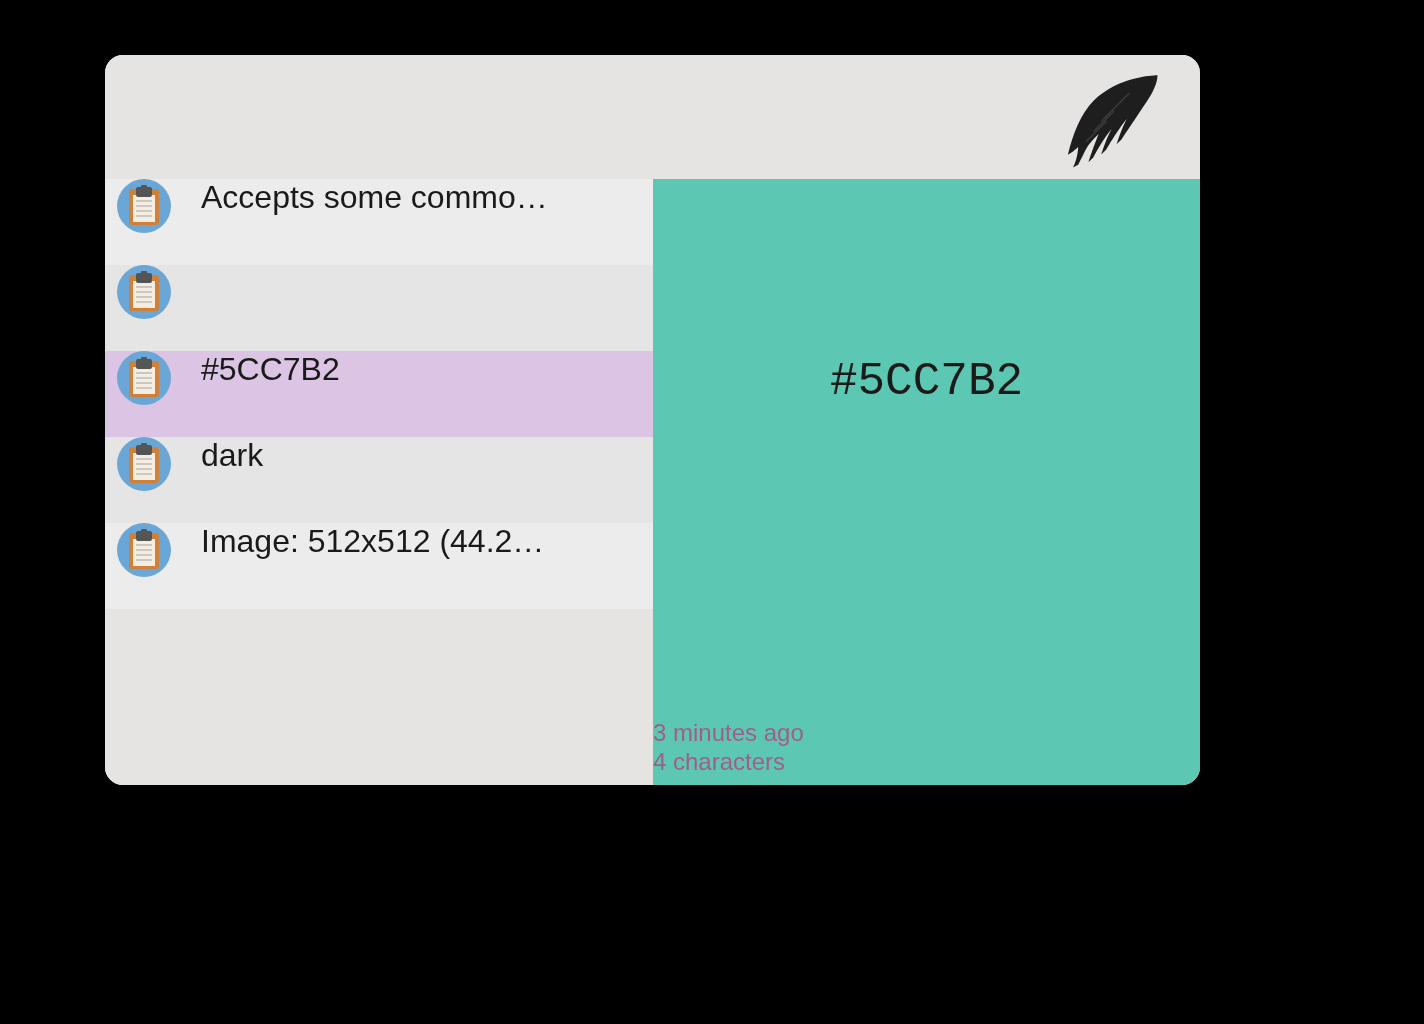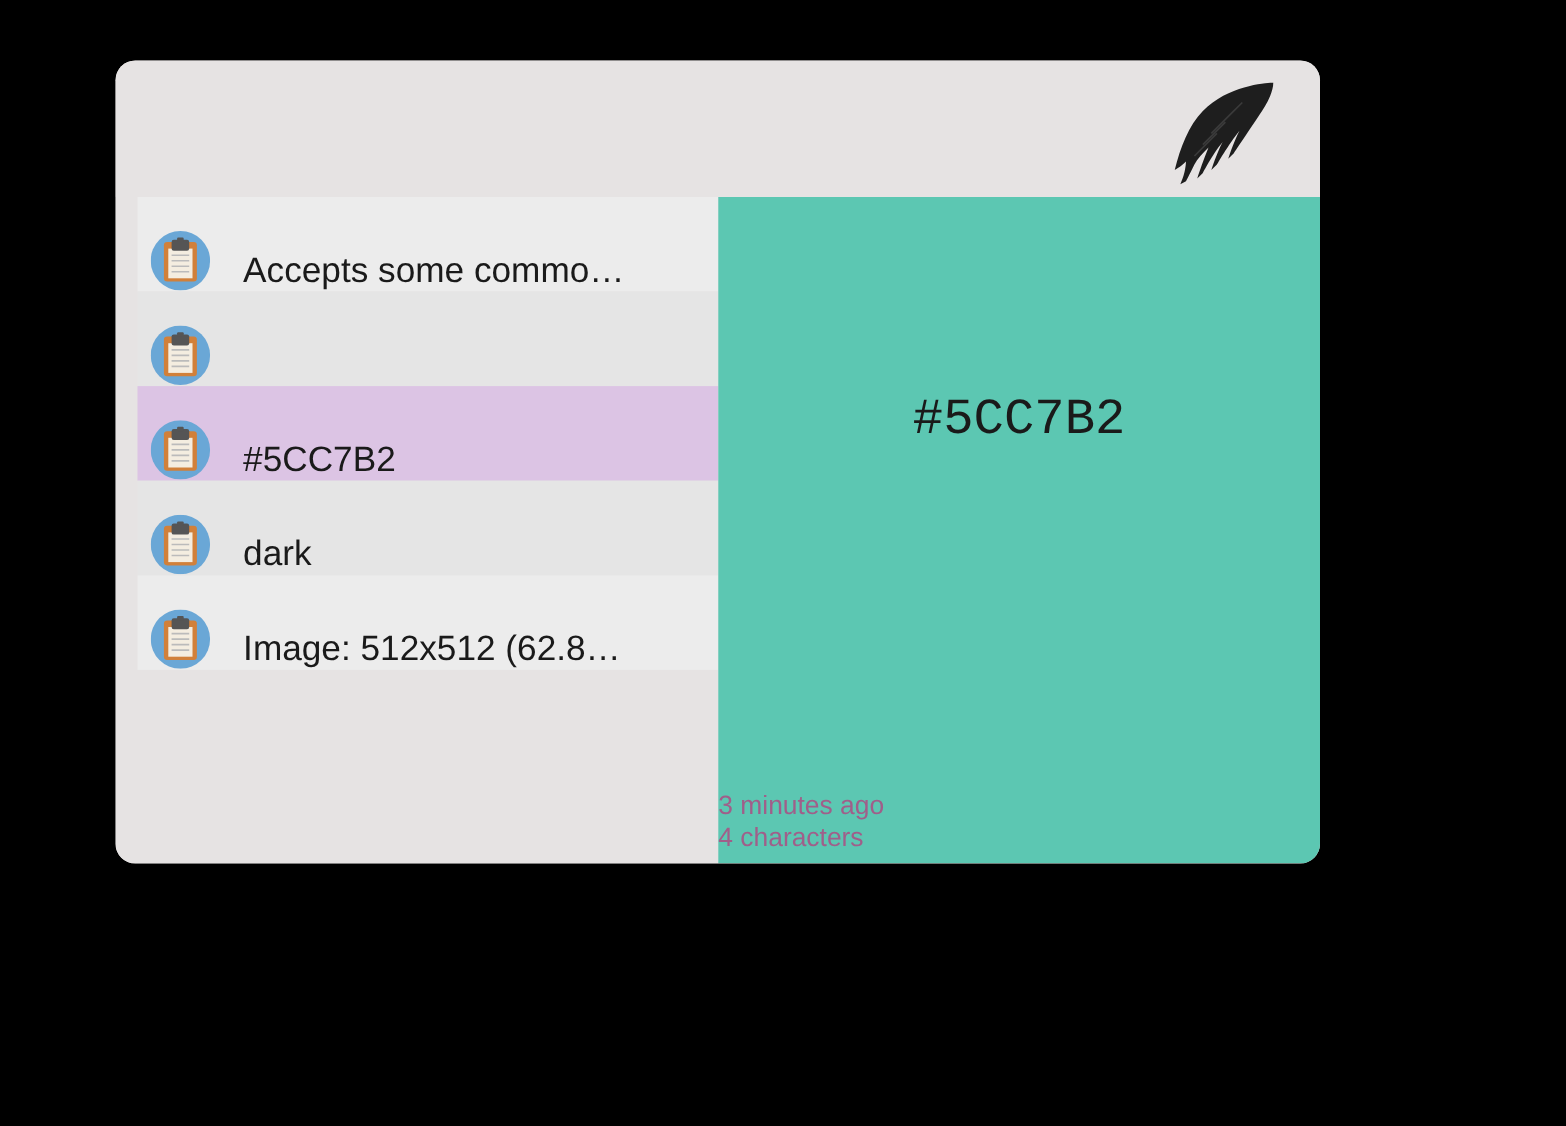--- a/index.html
+++ b/index.html
@@ -43,26 +43,25 @@
   overflow: hidden;
 }
 .sidebar {
   width: 548px;
   background: #e6e3e3;
   overflow: hidden;
 }
 .row {
   height: 86px;
   display: flex;
-  align-items: flex-end;
+  align-items: flex-start;
   padding-left: 12px;
   padding-right: 12px;
   gap: 30px;
   border-bottom: 1px solid rgba(0,0,0,0);
-  margin-left: 20px;
 }
 .row:nth-child(odd) { background: #ececec; }
 .row:nth-child(even) { background: #e5e5e5; }
 .row.selected { background: #dcc4e4; }
 .row-label {
   font-size: 32px;
   color: #1a1a1a;
   white-space: nowrap;
   overflow: hidden;
   text-overflow: ellipsis;
@@ -178,21 +177,21 @@
     <circle cx="27" cy="27" r="27" fill="#6aa7d6"></circle>
     <rect x="12" y="10" width="30" height="36" rx="3" fill="#d1803a"></rect>
     <rect x="16" y="16" width="22" height="27" fill="#f4ede0"></rect>
     <rect x="19" y="8" width="16" height="10" rx="2" fill="#555"></rect>
     <rect x="24" y="6" width="6" height="4" rx="1" fill="#555"></rect>
     <line x1="19" y1="22" x2="35" y2="22" stroke="#bbb" stroke-width="1.5"></line>
     <line x1="19" y1="27" x2="35" y2="27" stroke="#bbb" stroke-width="1.5"></line>
     <line x1="19" y1="32" x2="35" y2="32" stroke="#bbb" stroke-width="1.5"></line>
     <line x1="19" y1="37" x2="35" y2="37" stroke="#bbb" stroke-width="1.5"></line>
   </svg></div>
-          <div class="row-label">Image: 512x512 (62.8…</div>
+          <div class="row-label">Image: 512x512 (44.2…</div>
         </div>
       </div>
     <div class="preview" id="preview" style="background: rgb(92, 199, 178);">
       <div class="preview-content">
         <div class="preview-text">#5CC7B2</div>
       </div>
       <div class="preview-meta">
         <div>3 minutes ago</div>
         <div>4 characters</div>
       </div>

